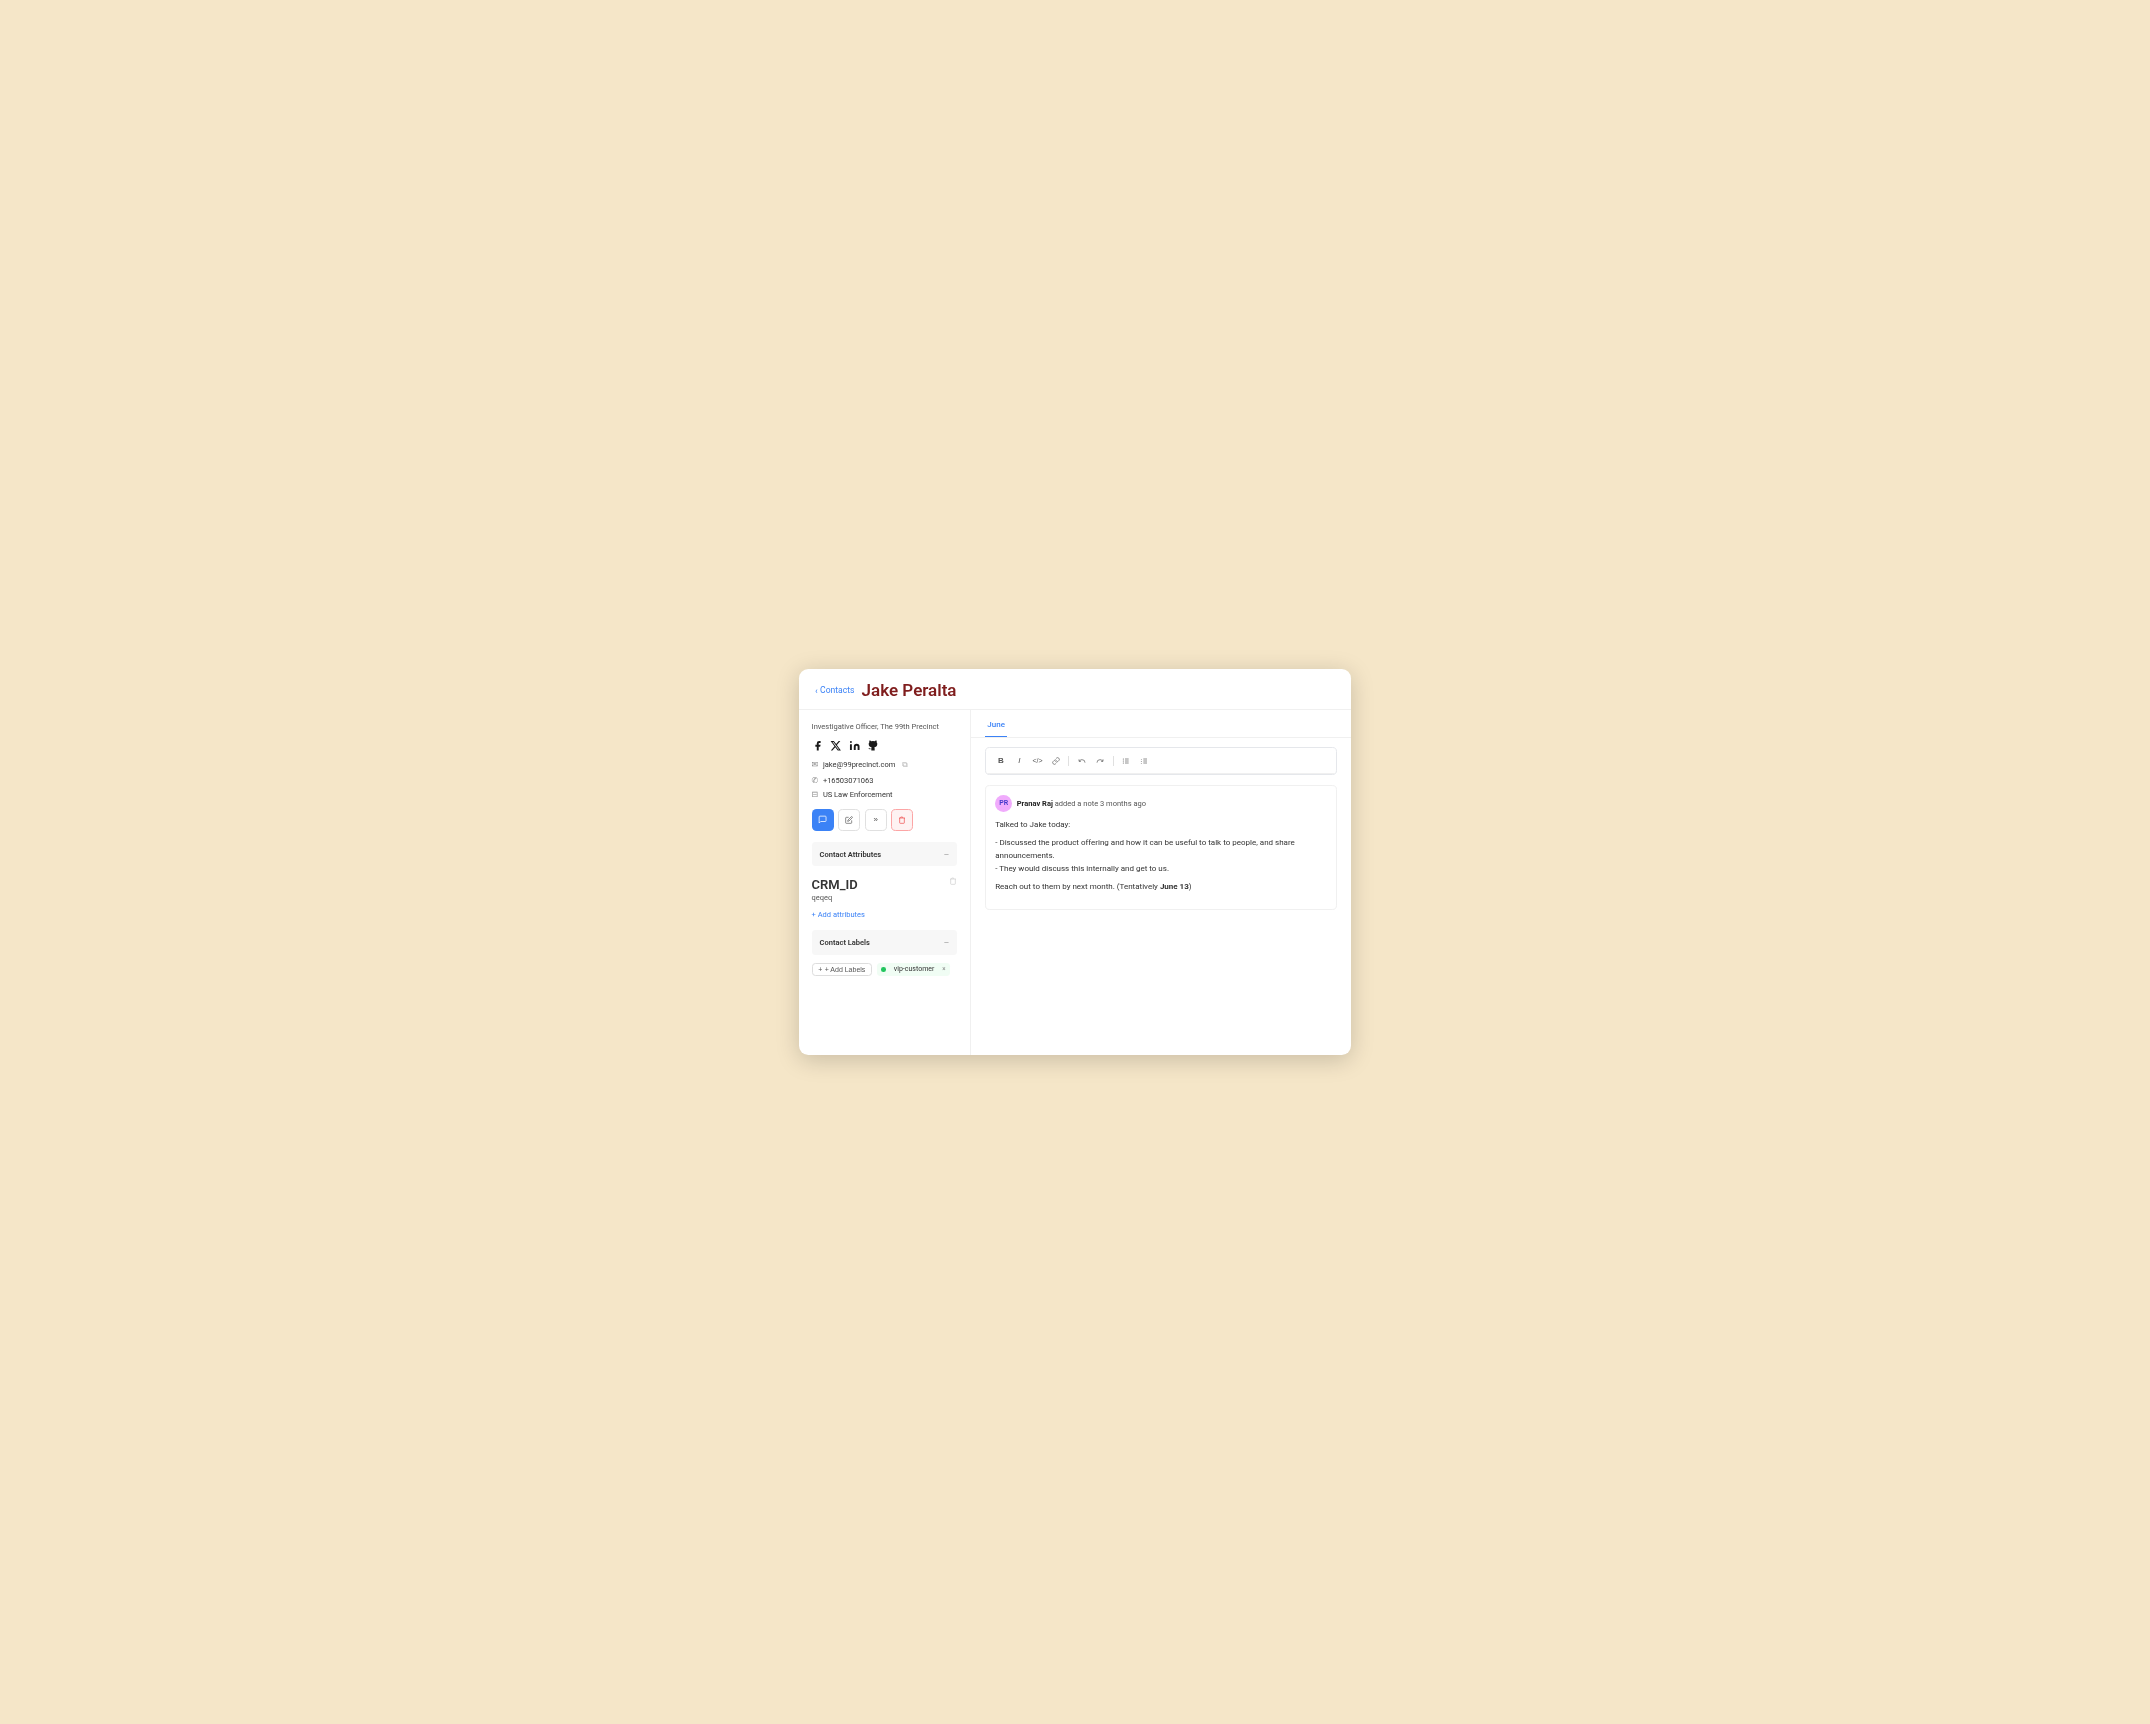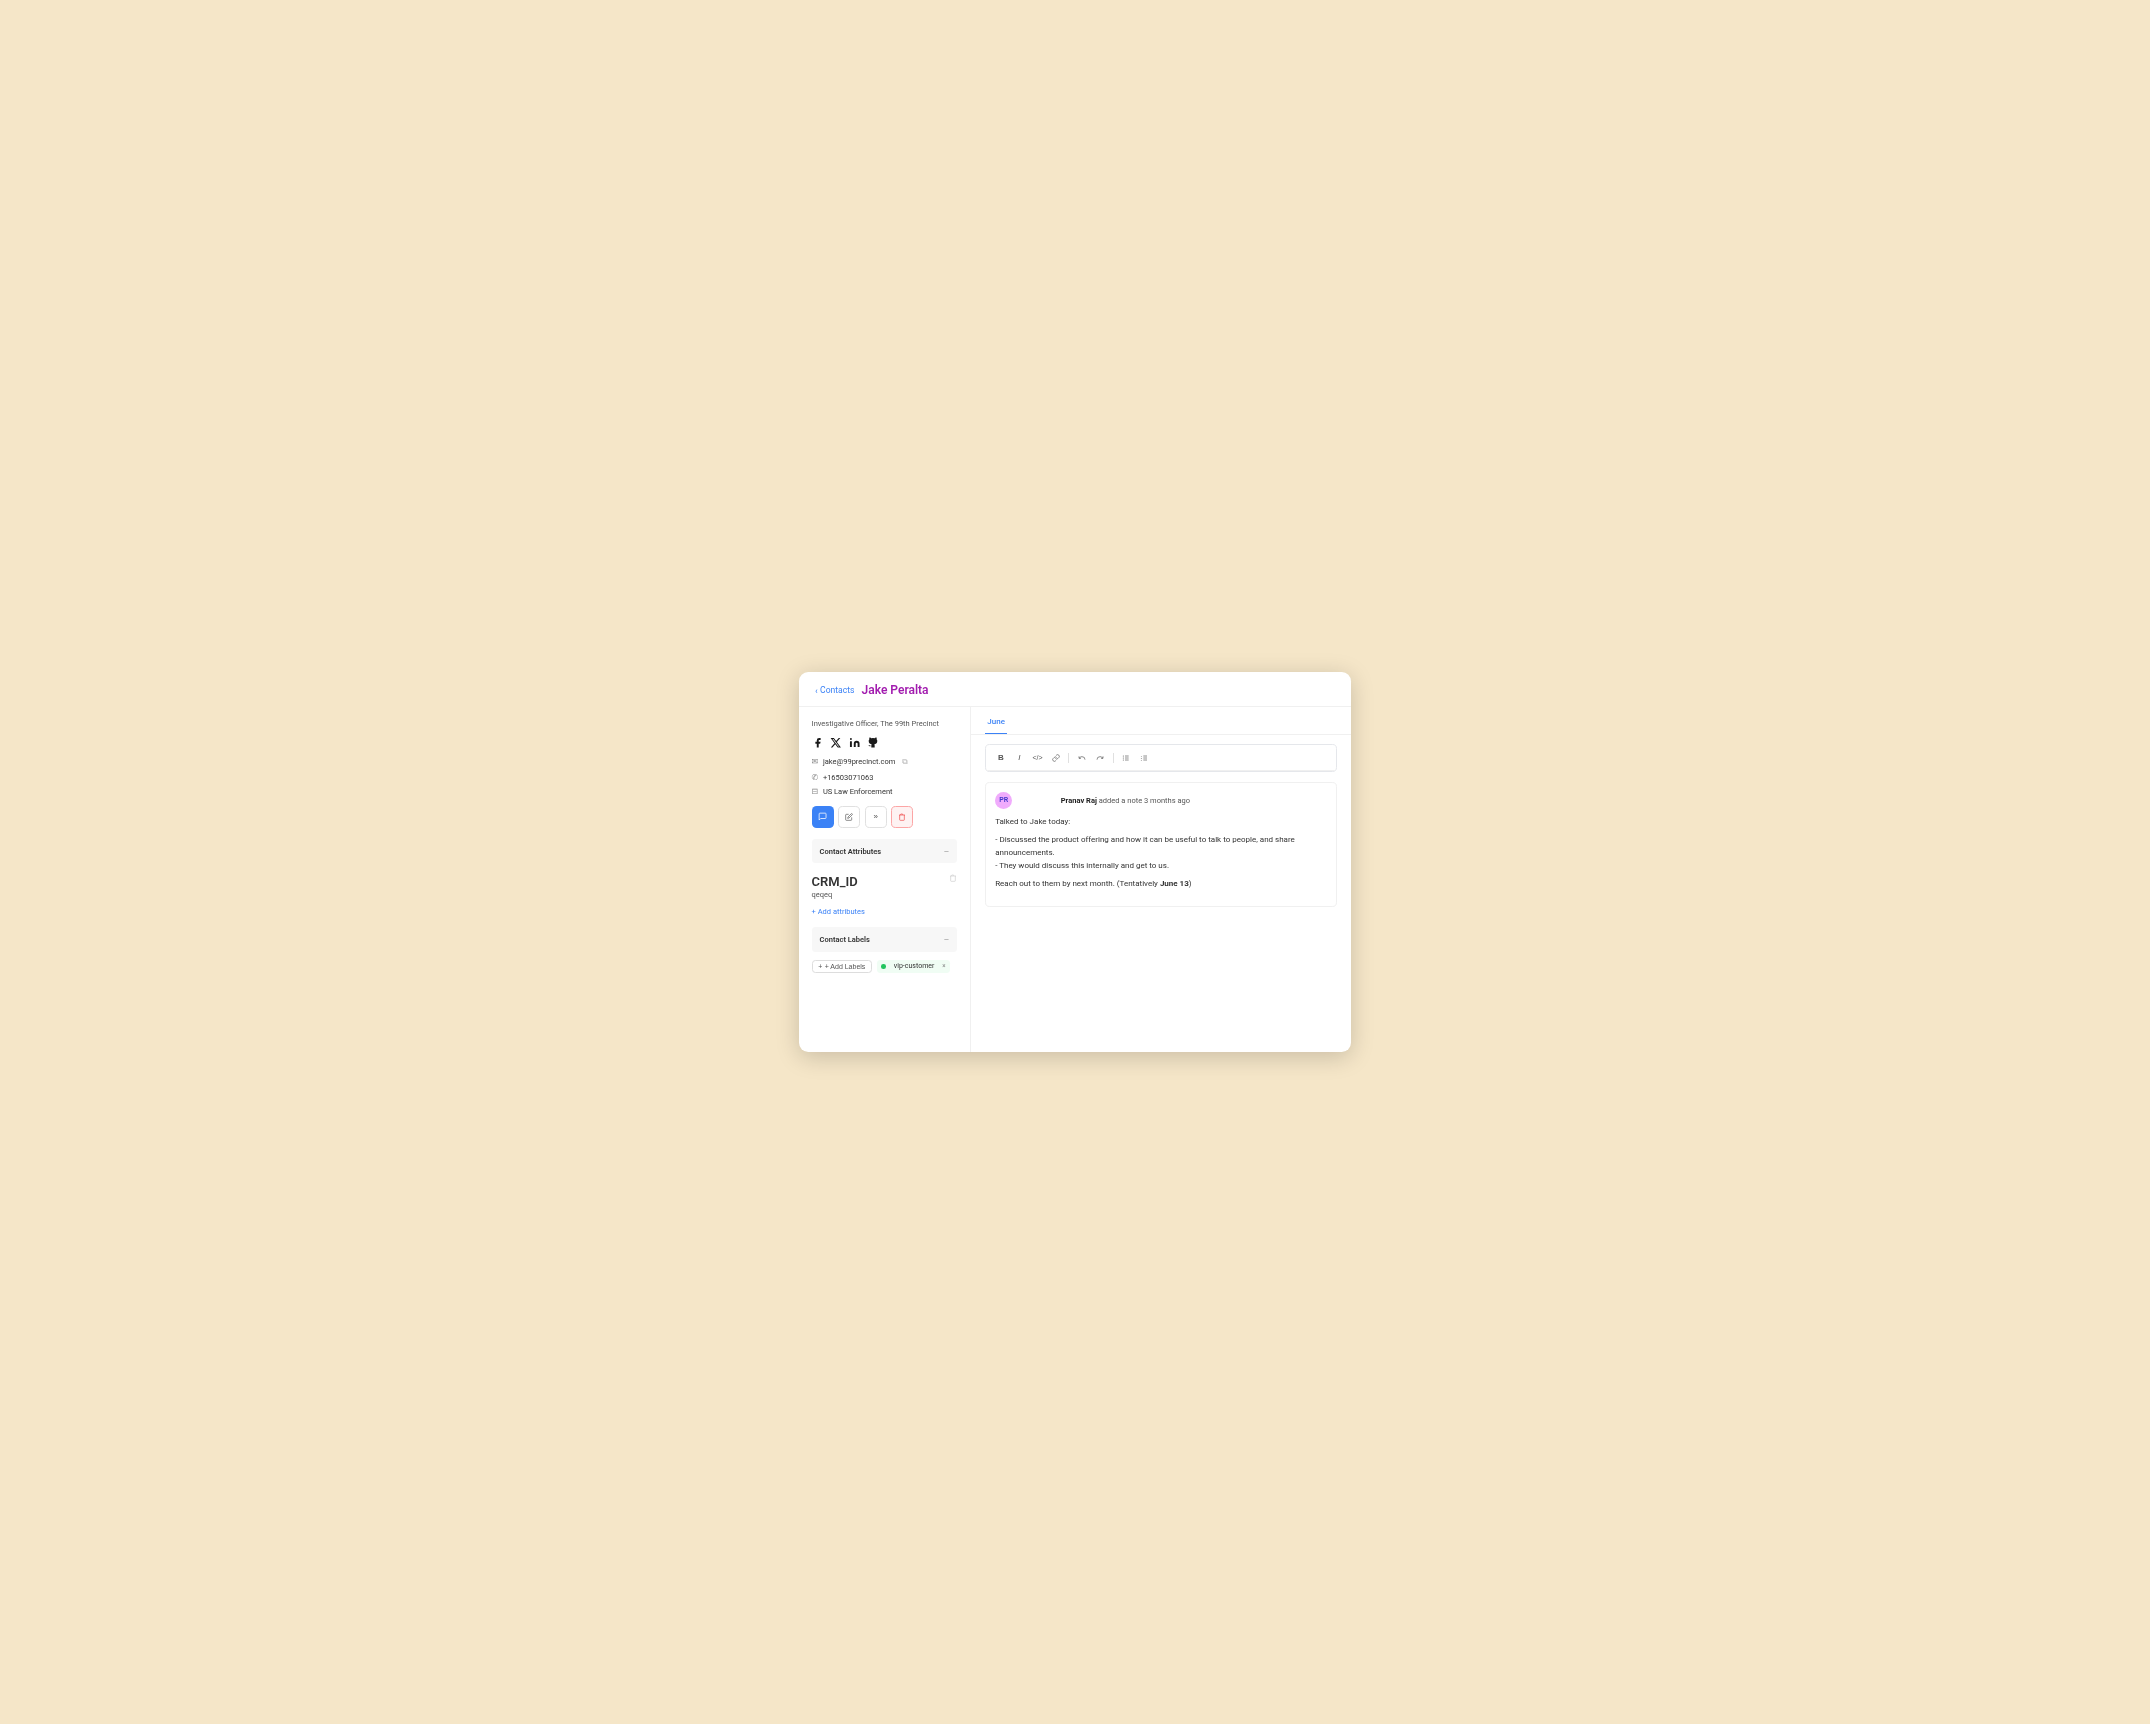--- a/index.html
+++ b/index.html
@@ -40,23 +40,23 @@
       align-items: center;
       gap: 2.3px;
       text-decoration: none;
     }
 
     .back-chevron {
       font-size: 9.2px;
     }
 
     .page-title {
-      font-size: 12px;
+      font-size: 17px;
       font-weight: 600;
-      color: #a21caf;
+      color: #7f1d1d;
     }
 
     
     .body-layout {
       display: flex;
       min-height: 345px;
     }
 
     
     .left-panel {
@@ -373,21 +373,20 @@
       overflow: hidden;
     }
 
     .note-meta-text {
       font-size: 7.5px;
       color: #555;
     }
 
     .note-meta-text strong {
       color: #222;
-      margin-left: 44px;
     }
 
     .note-content {
       font-size: 8px;
       color: #333;
       line-height: 1.6;
     }
 
     .note-content p {
       margin-bottom: 5.7px;

